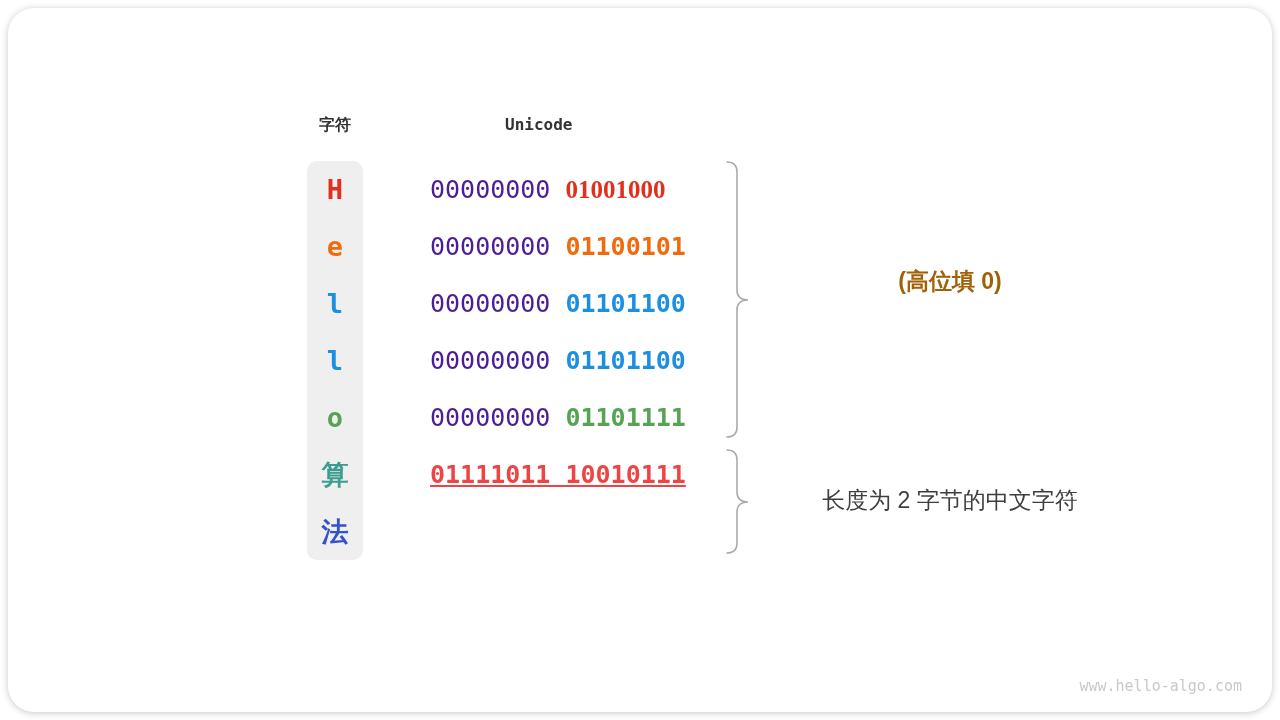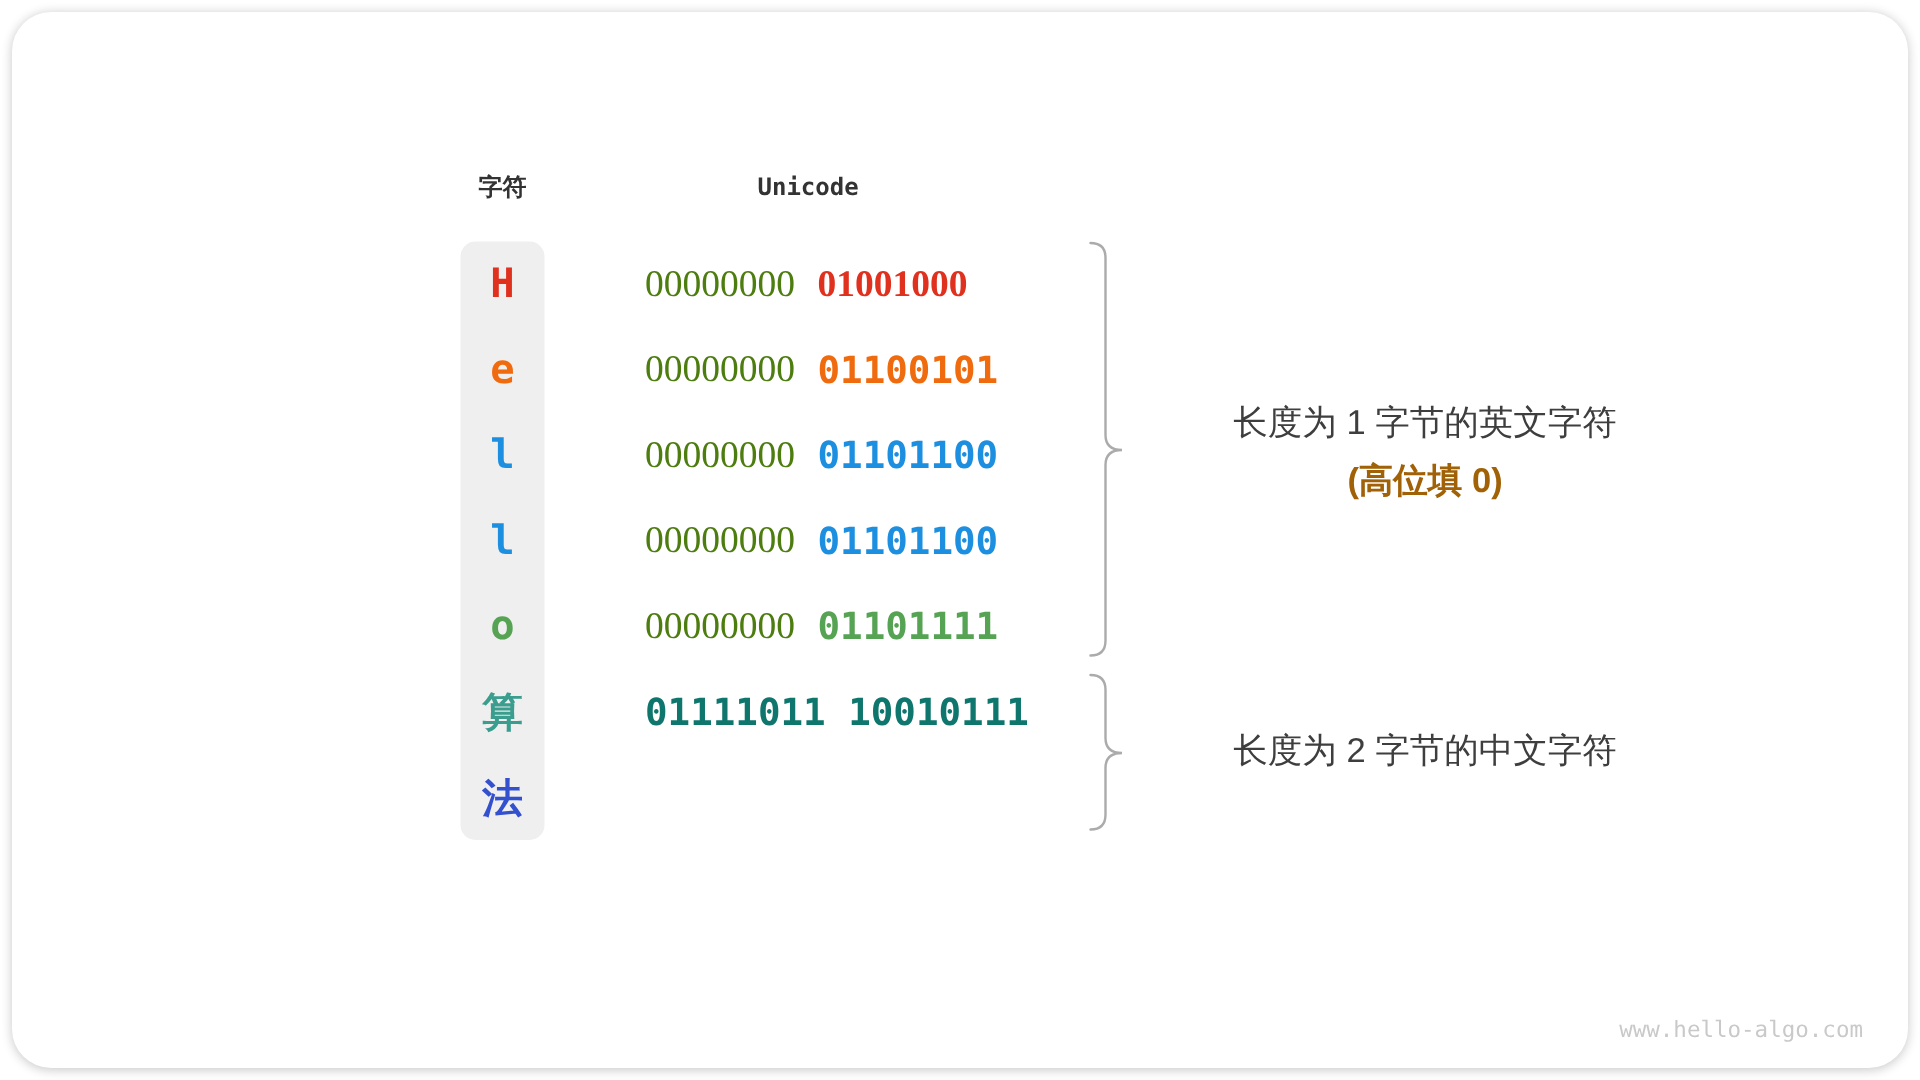--- a/index.html
+++ b/index.html
@@ -60,23 +60,22 @@
   }
   .bin-row {
     height: 57px;
     display: flex;
     align-items: center;
     font-family: "DejaVu Sans Mono", monospace;
     font-size: 25px;
     white-space: pre;
   }
   .bin-prefix {
-    color: #4d7c0f;
+    color: #4c1d95;
     font-weight: normal;
-    font-family: Liberation Serif, serif;
   }
   .bin-prefix:not(:empty) { margin-right: 15px; }
   .bin-value { font-weight: bold; }
   .braces-svg {
     position: absolute;
     left: 718px; top: 150px;
   }
   .annotation {
     position: absolute;
     left: 770px;
@@ -130,31 +129,30 @@
   <div class="bin-row">
     <span class="bin-prefix">00000000</span><span class="bin-value" style="color: rgb(29, 143, 224);">01101100</span>
   </div>
   <div class="bin-row">
     <span class="bin-prefix">00000000</span><span class="bin-value" style="color: rgb(29, 143, 224);">01101100</span>
   </div>
   <div class="bin-row">
     <span class="bin-prefix">00000000</span><span class="bin-value" style="color: rgb(86, 163, 83);">01101111</span>
   </div>
   <div class="bin-row">
-    <span class="bin-prefix"></span><span class="bin-value" style="color: #0f766e;">01111011 10010111</span>
+    <span class="bin-prefix"></span><span class="bin-value" style="color: #ef4444; text-decoration: underline;">01111011 10010111</span>
   </div>
 </div>
 
 <svg class="braces-svg" width="40" height="420" viewBox="0 0 40 420">
   <path d="M9,12 Q19,12 19,22 L19,140 Q19,150 30,150 Q19,150 19,160 L19,277 Q19,287 9,287" fill="none" stroke="#ababab" stroke-width="1.6" stroke-linecap="round"></path>
   <path d="M9,300 Q19,300 19,310 L19,342 Q19,352 30,352 Q19,352 19,362 L19,393 Q19,403 9,403" fill="none" stroke="#ababab" stroke-width="1.6" stroke-linecap="round"></path>
 </svg>
 
 <div class="annotation annotation-1">
-  <div>长度为 1 字节的英文字符</div>
   <div class="sub-line">(高位填 0)</div>
 </div>
 
 <div class="annotation annotation-2">
   <div>长度为 2 字节的中文字符</div>
 </div>
 
 <div class="watermark">www.hello-algo.com</div>
 
 </body></html>

